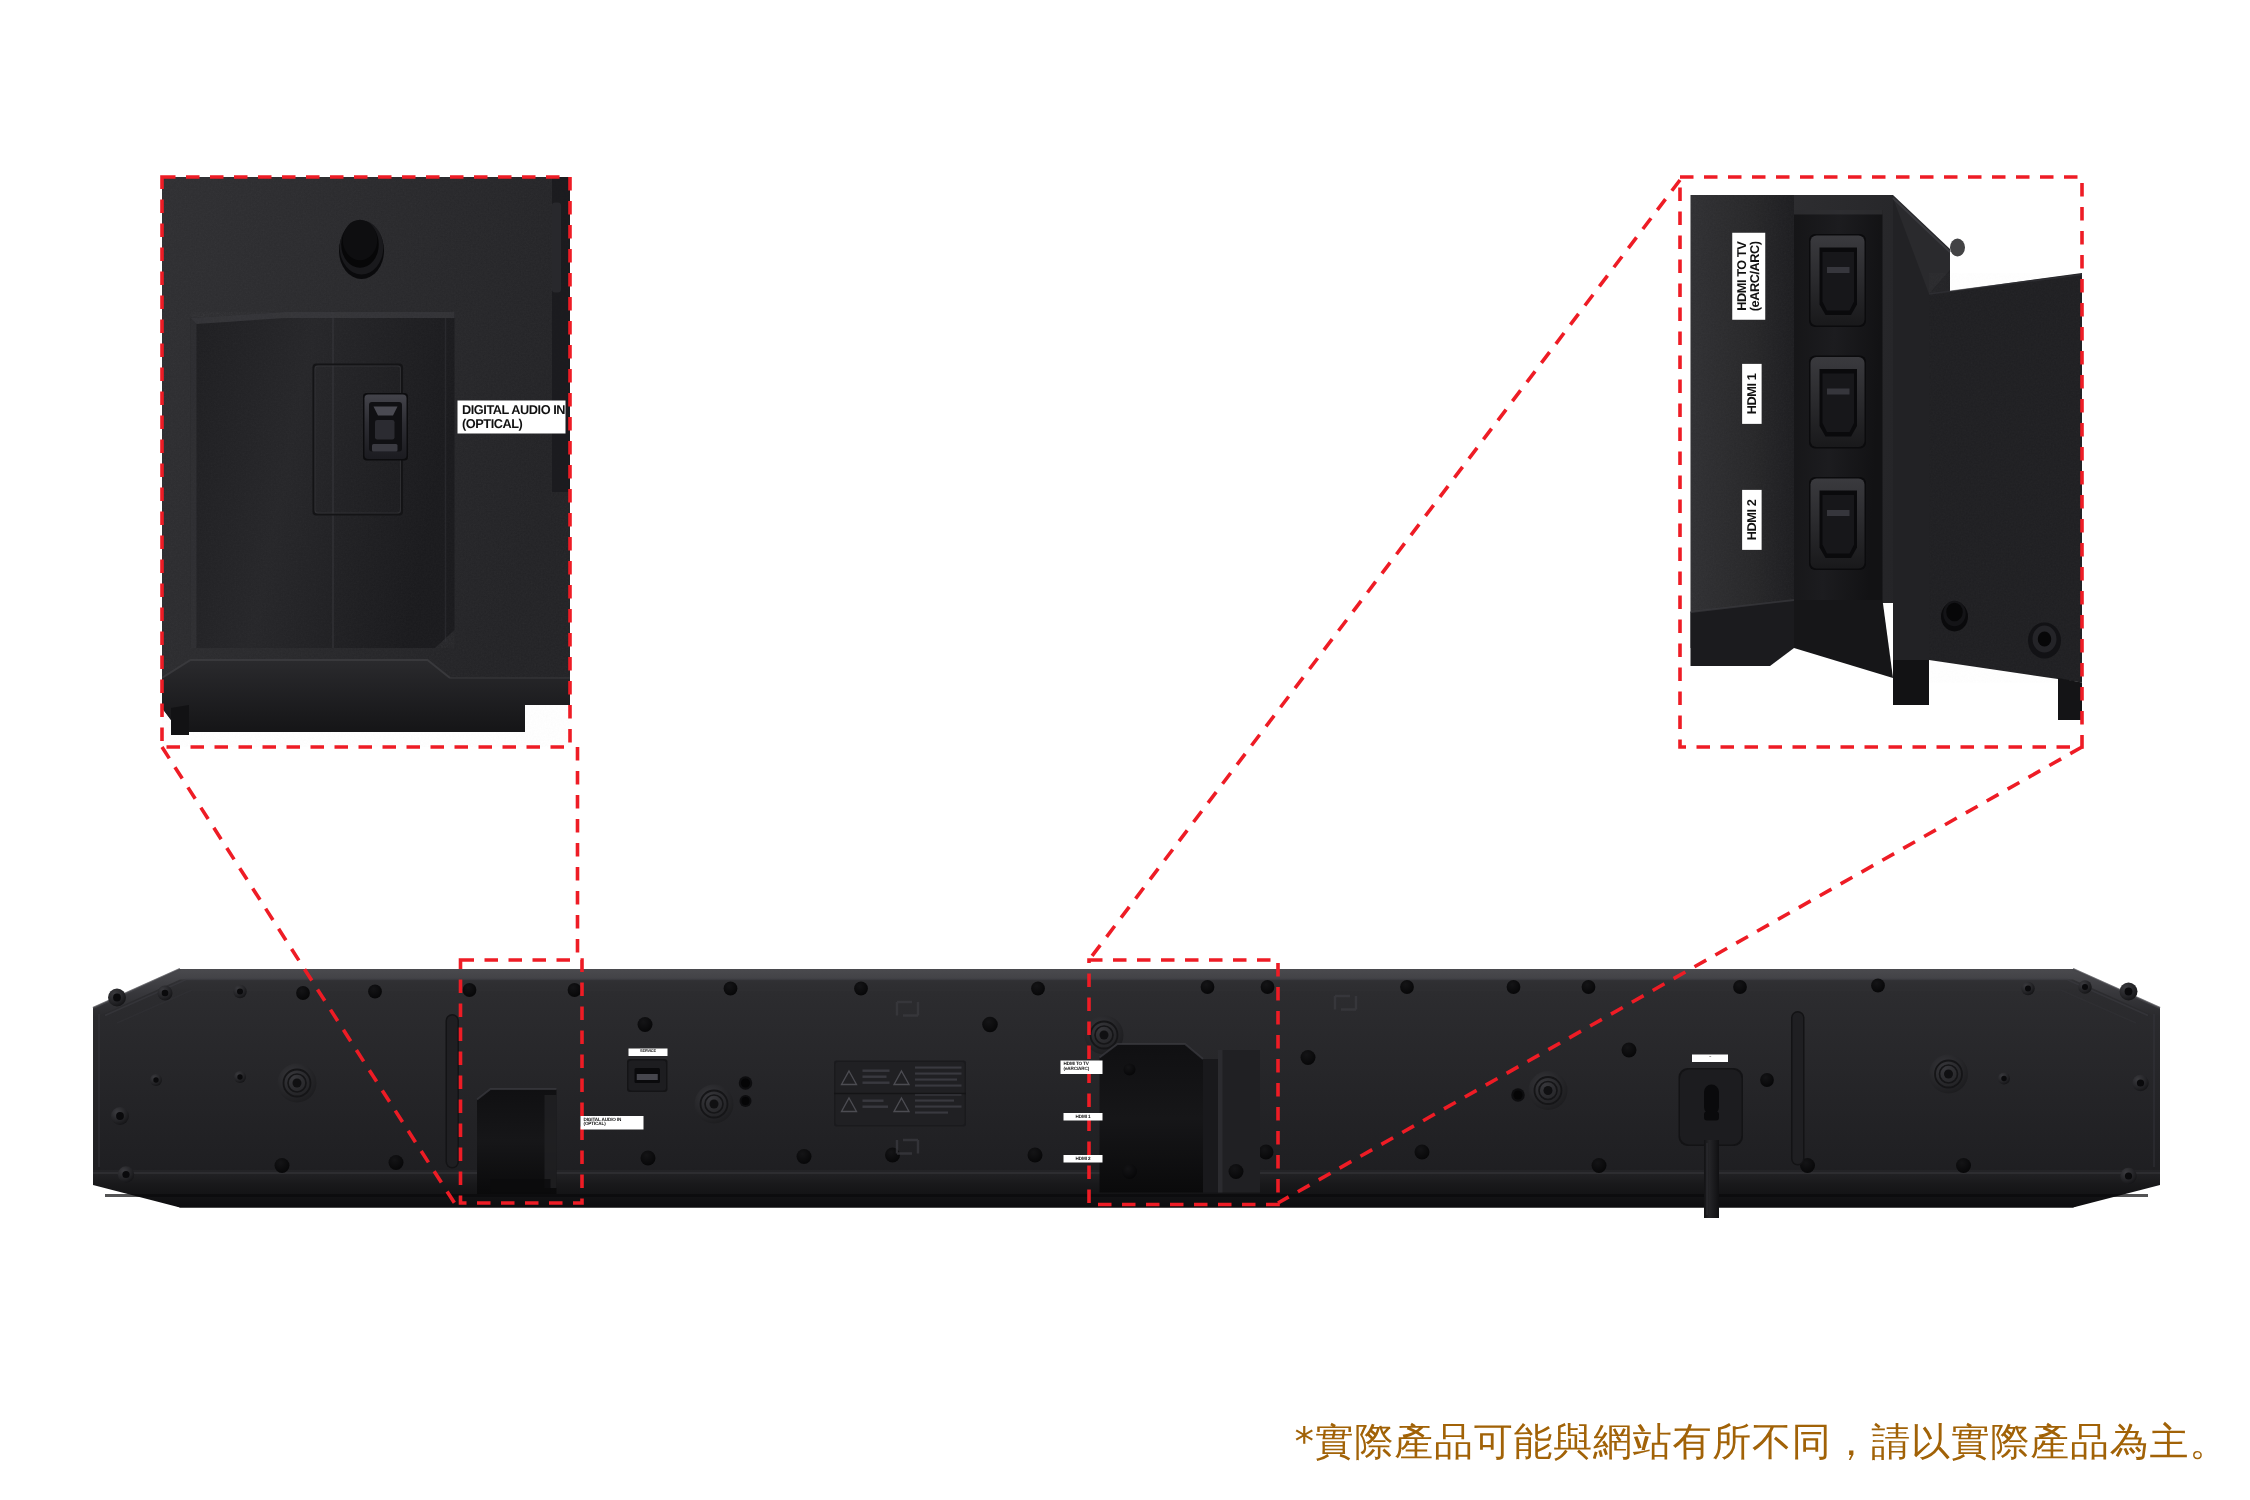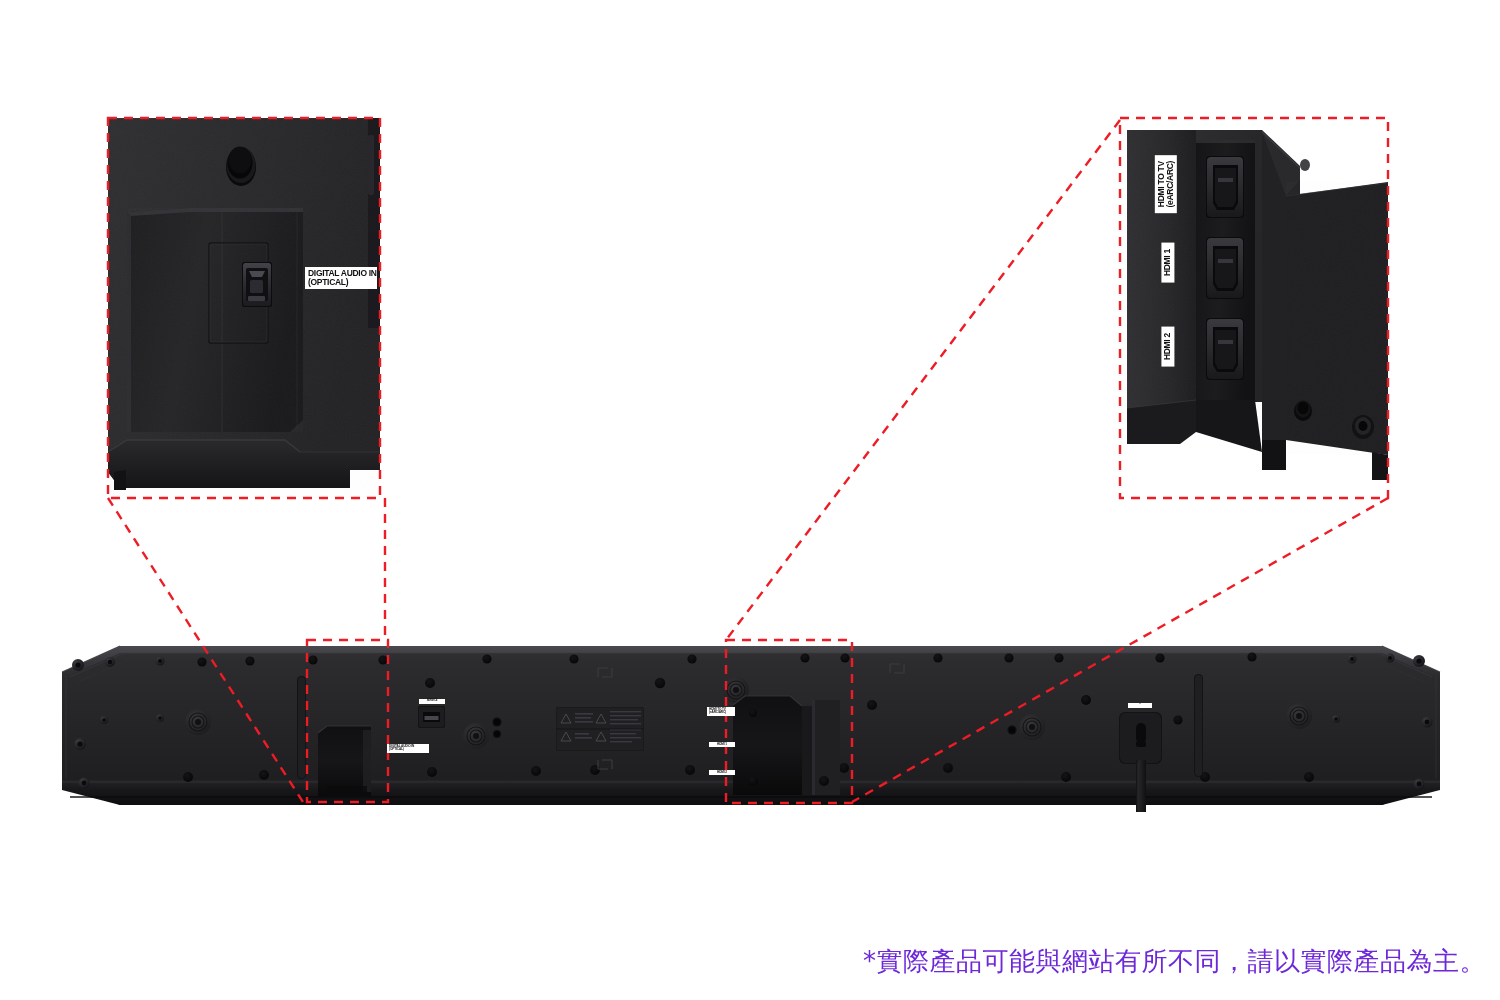--- a/index.html
+++ b/index.html
@@ -32,21 +32,21 @@
   .chip.tiny{font-size:2.6px;padding:1px 1.5px;letter-spacing:-0.1px;}
   .chip.rot{transform:rotate(-90deg);transform-origin:center center;}
 
   
   #footnote{
     position:absolute;
     left:700px;top:944px;
     width:786px;
     text-align:right;
     font-size:26px;
-    color:#6d28d9;
+    color:#a16207;
     letter-spacing:0.5px;
     font-family:"DejaVu Sans","Liberation Sans",sans-serif;
     z-index:60;
   }
 </style>
 </head>
 <body>
 
 <div id="stage">
 

